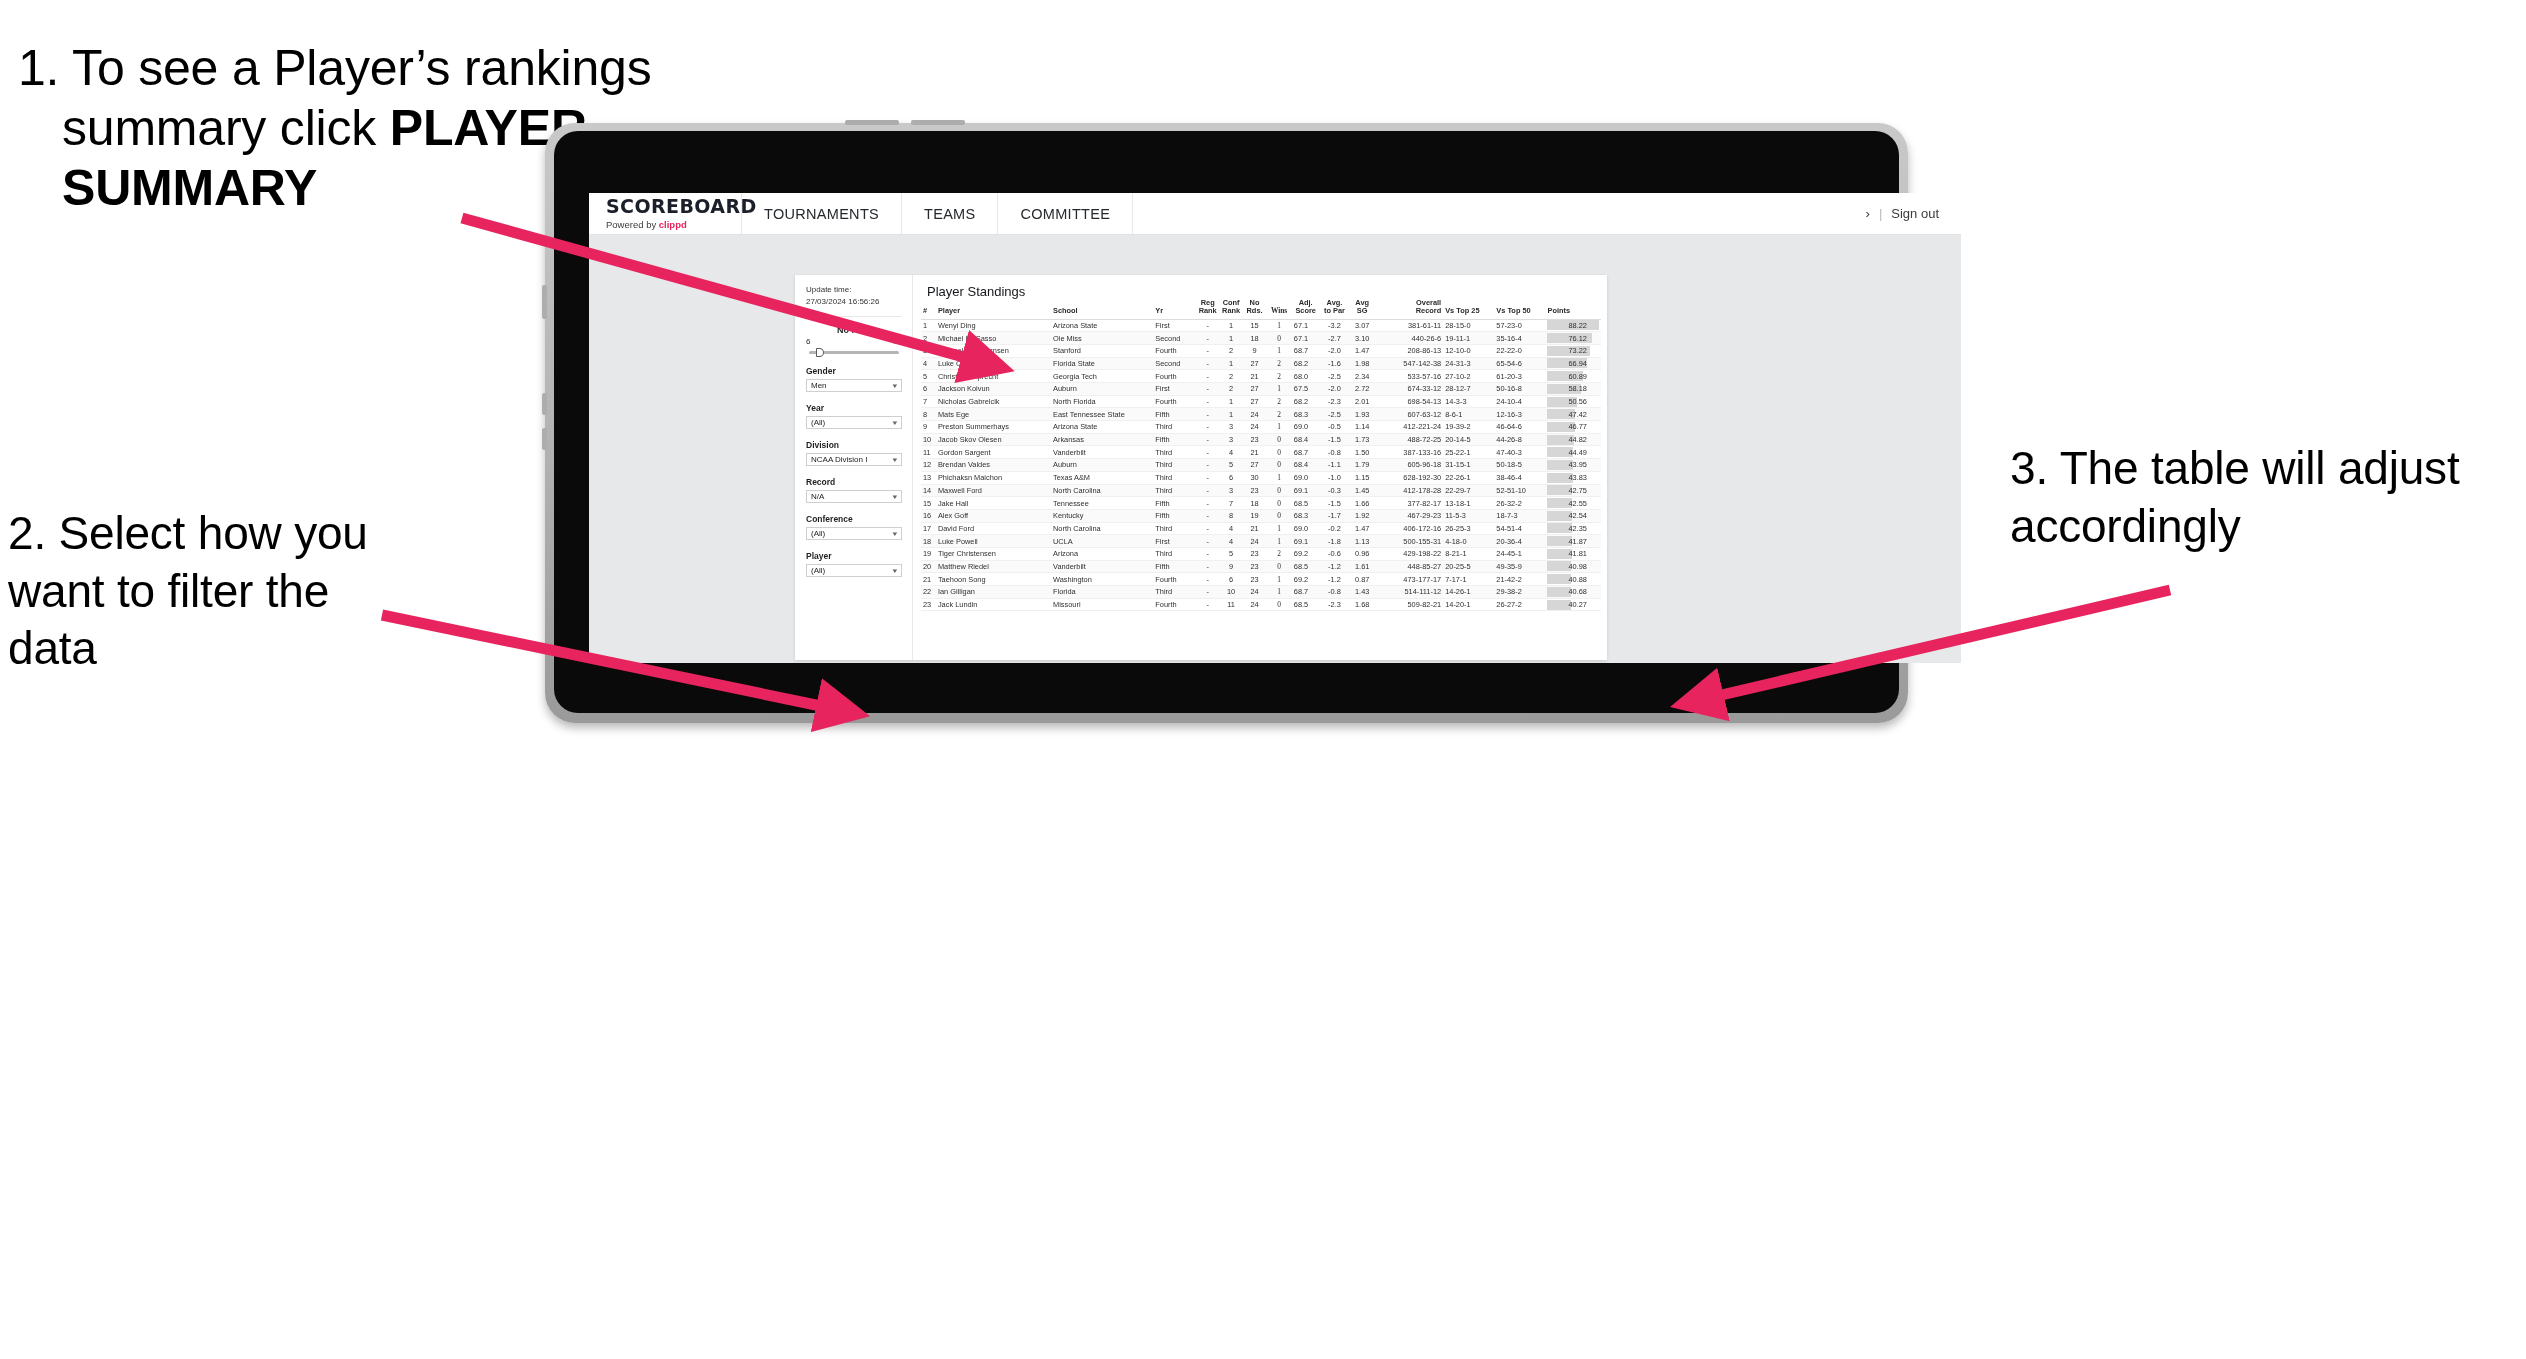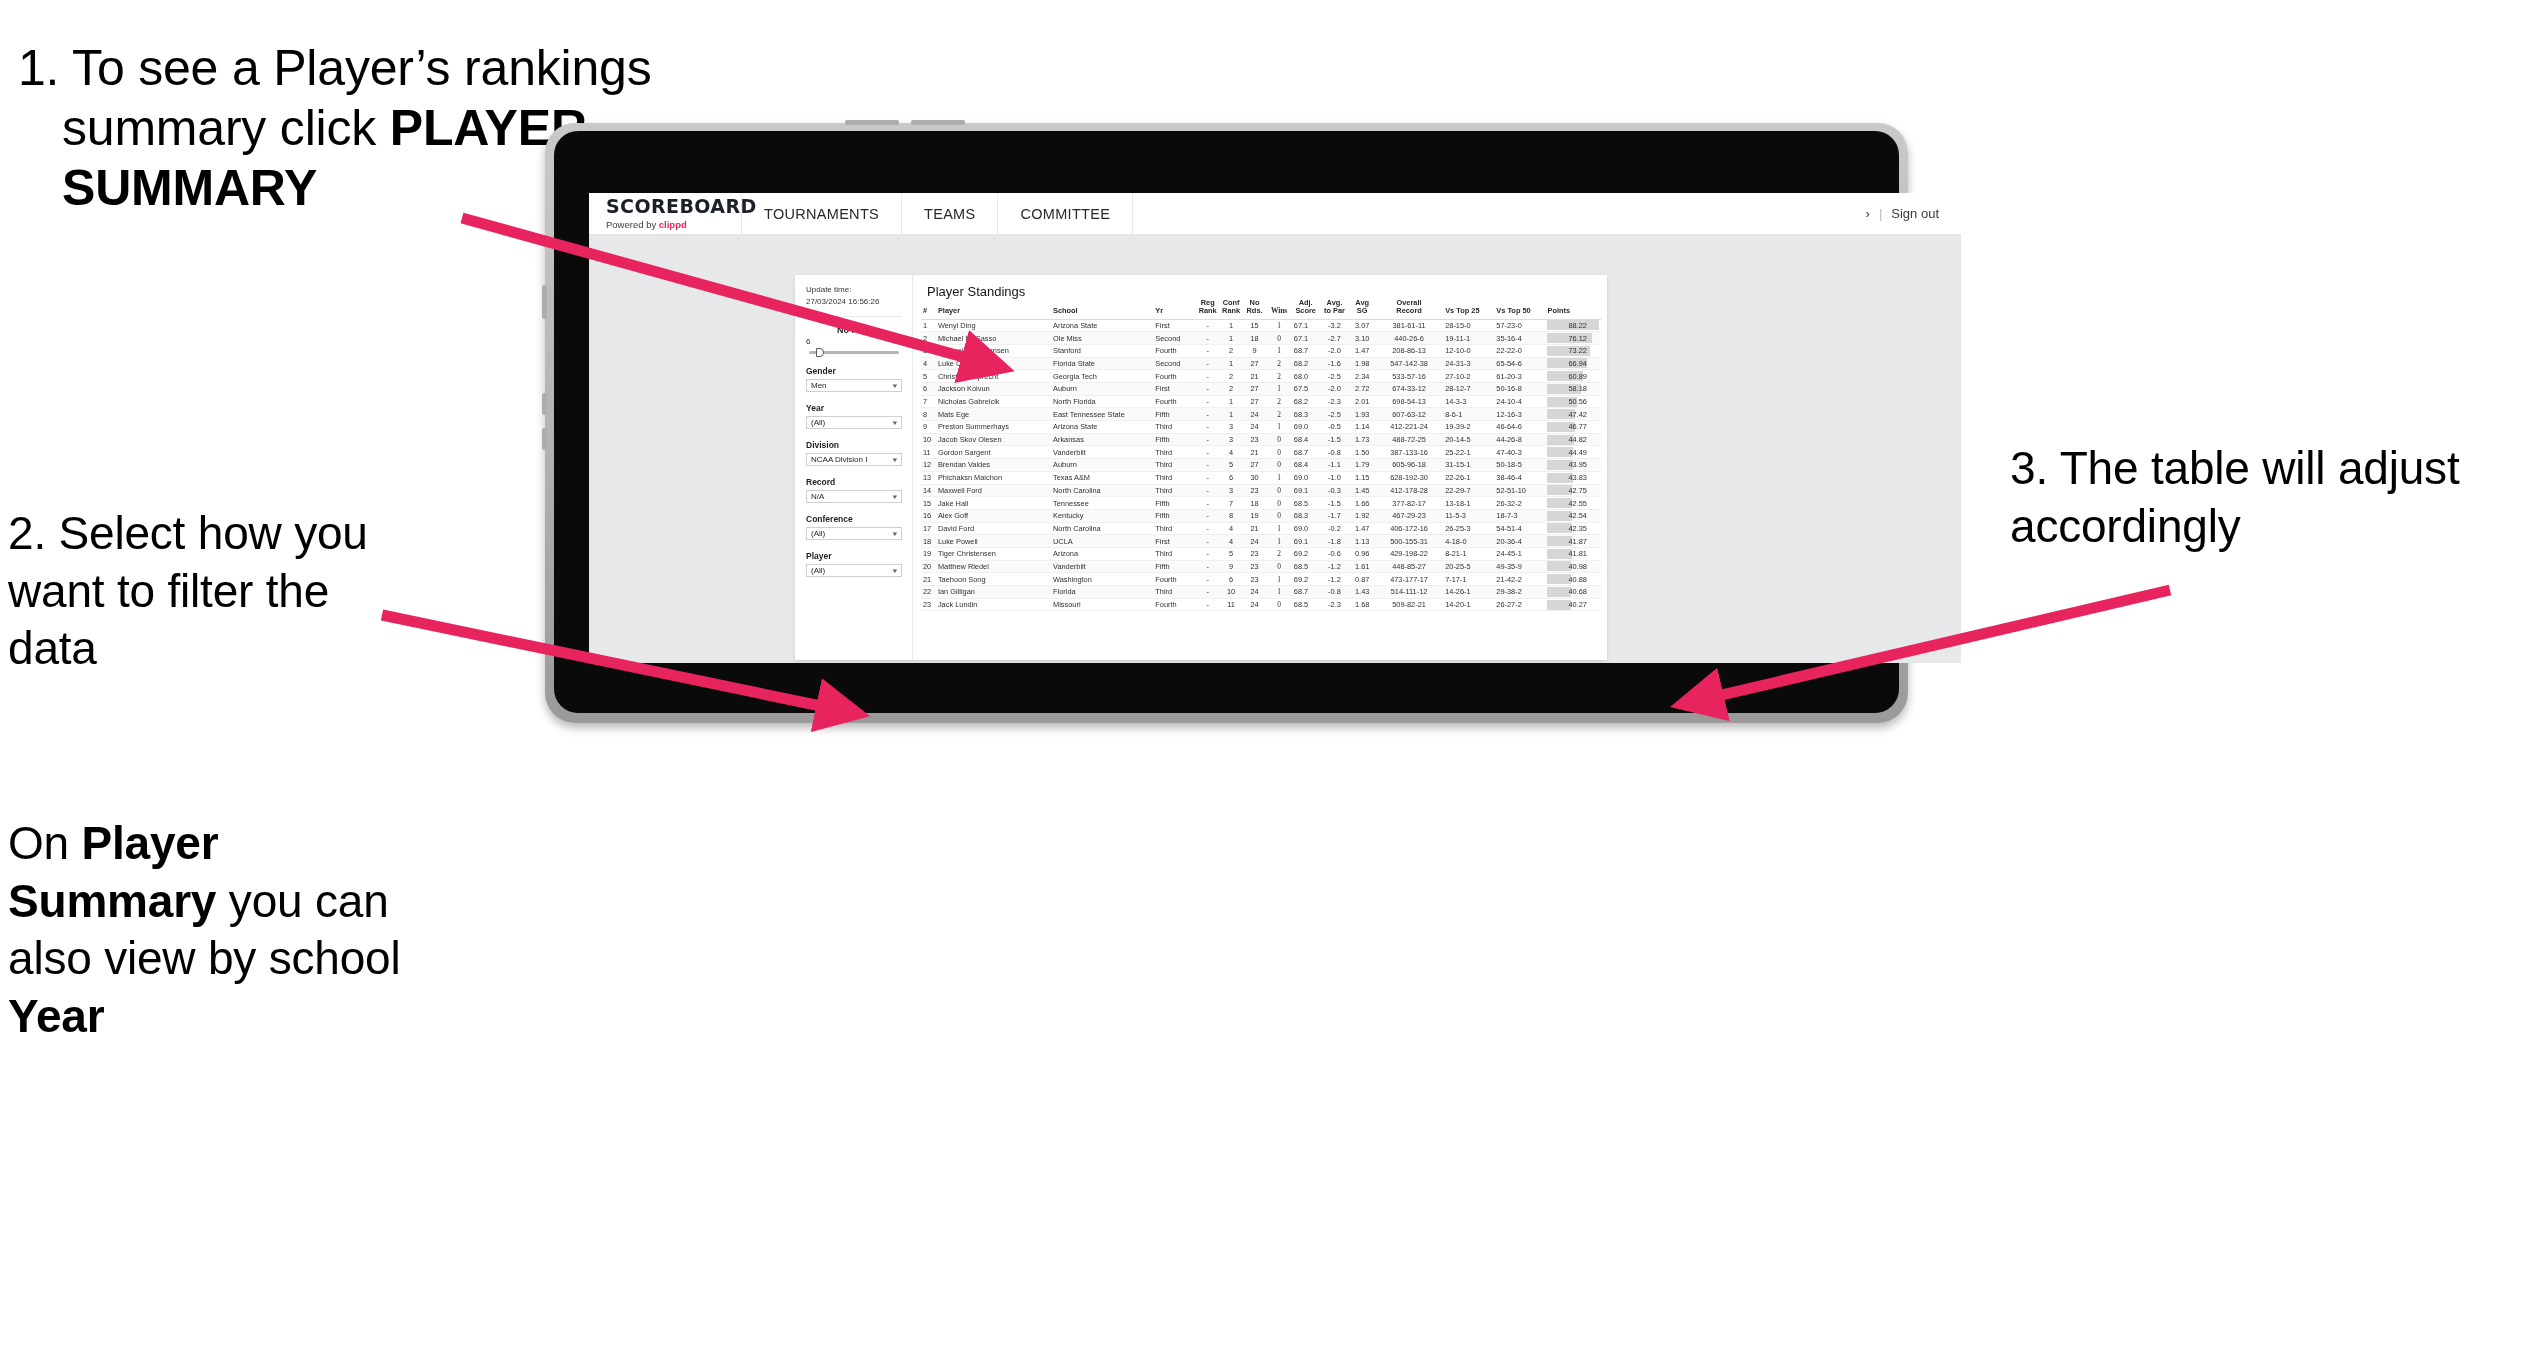--- a/index.html
+++ b/index.html
@@ -188,21 +188,21 @@
   .c-play  { width: 108px; text-align:left; }
   .c-sch   { width: 96px;  text-align:left; }
   .c-yr    { width: 40px;  text-align:left; }
   .c-reg   { width: 22px;  text-align:center; }
   .c-conf  { width: 22px;  text-align:center; }
   .c-rds   { width: 22px;  text-align:center; }
   .c-wins  { width: 24px;  text-align:center;font-family:Liberation Serif, serif; }
   .c-adj   { width: 26px;  }
   .c-par   { width: 28px;  text-align:center; }
   .c-sg    { width: 24px;  text-align:center; }
-  .c-rec   { width: 64px;  text-align:center;margin-left:26px; }
+  .c-rec   { width: 64px;  text-align:right;margin-left:26px; }
   .c-t25   { width: 48px;  text-align:left; }
   .c-t50   { width: 48px;  text-align:left; }
   .c-pts   { width: 52px;  text-align:left; position:relative; }
 
   .ptswrap { position:relative; display:block; height:9px; }
   .ptsbar {
     position:absolute; left:0; top:-0.5px; height:10px;
     background:#d6d6d6;
   }
   .ptsval { position:relative; padding-left:21px; line-height:9px; }
@@ -213,23 +213,20 @@
 
 <div id="stage">
 
   <div id="anno1" class="anno">
     <span>1.</span>
     <span>To see a Player’s rankings summary click </span><b>PLAYER SUMMARY</b>
   </div>
 
   <div id="anno2" class="anno">
     <span>2. Select how you want to filter the data</span>
-  </div>
-  <div id="anno2b" class="anno">
-    <span>On </span><b>Player Summary</b><span> you can also view by school </span><b>Year</b>
   </div>
 
   <div id="anno3" class="anno">
     <span>3. The table will adjust accordingly</span>
   </div>
 
   <div id="tablet">
     <div id="tablet-frame"></div>
     <div class="tab-btn" style="left:300px; top:-3px; width:54px; height:5px;"></div>
     <div class="tab-btn" style="left:366px; top:-3px; width:54px; height:5px;"></div>

